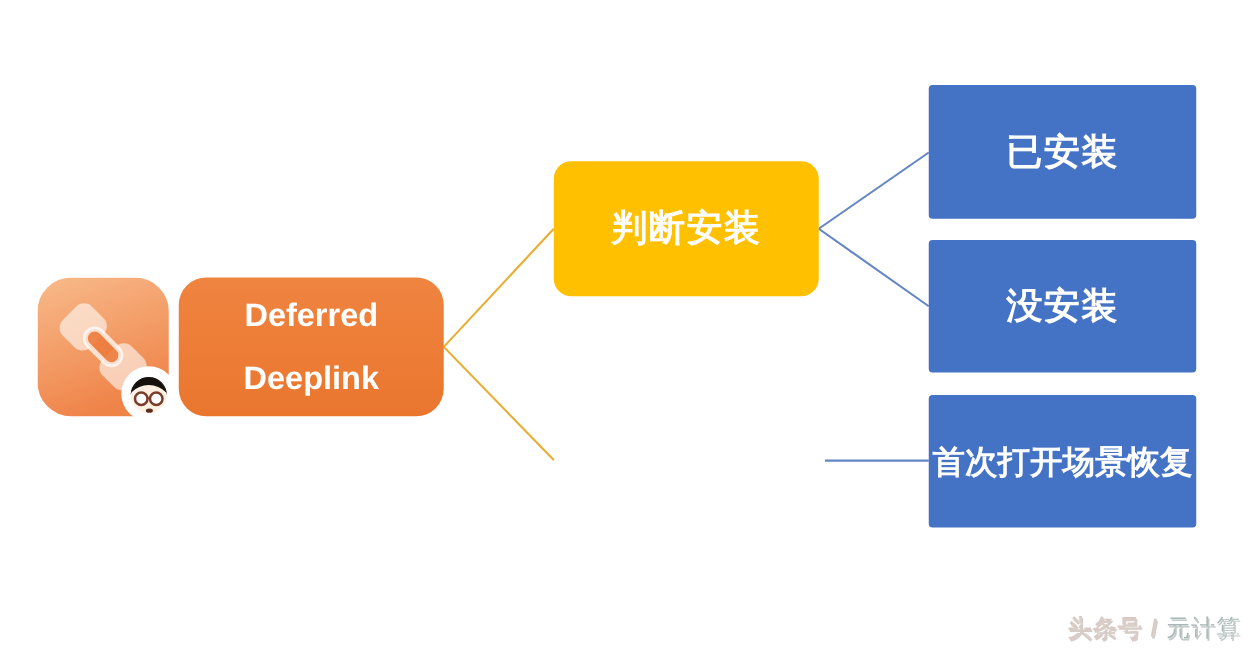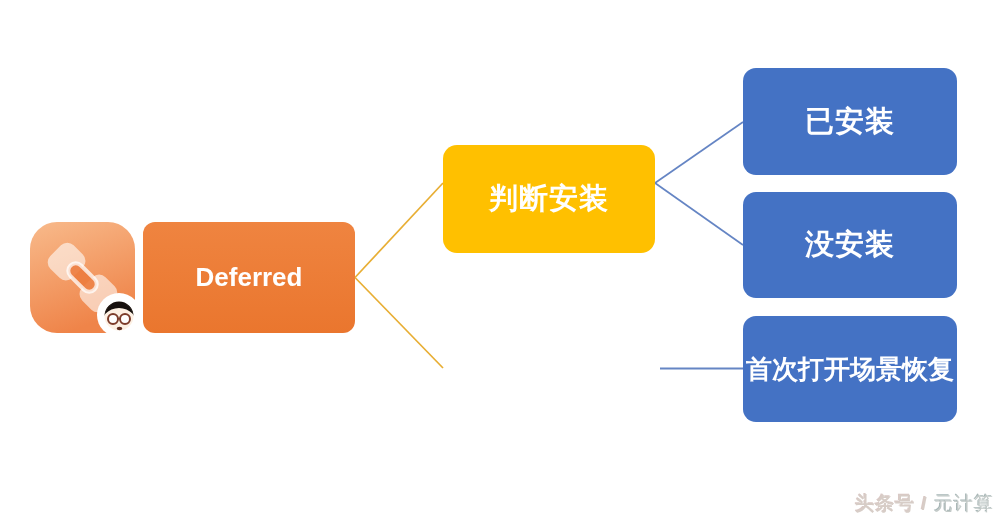--- a/index.html
+++ b/index.html
@@ -12,33 +12,33 @@
   }
   .node{
     position:absolute;
     display:flex;align-items:center;justify-content:center;
     color:#ffffff;font-weight:bold;text-align:center;
     box-sizing:border-box;
   }
   .root-node{
     left:143px;top:222px;width:212px;height:111px;
     background:linear-gradient(180deg,#EF8440 0%,#EA762E 100%);
-    border-radius:12px;
+    border-radius:22px;
     flex-direction:column;justify-content:space-around;
     padding:6px 0;
     font-size:26px;
   }
   .branch-node{
     background:#FFC000;border-radius:14px;
-    width:212px;height:108px;font-size:29px;letter-spacing:1px;margin-top:16px;
+    width:212px;height:108px;font-size:29px;letter-spacing:1px;
   }
   .branch-1{left:443px;top:129px;}
   .branch-2{left:443px;top:315px;height:106px;}
   .leaf-node{
-    background:#4472C4;border-radius:13px;
+    background:#4472C4;border-radius:3px;
     width:214px;height:107px;font-size:29px;letter-spacing:1px;
   }
   .leaf-1{left:743px;top:68px;}
   .leaf-2{left:743px;top:192px;height:106px;font-family:Liberation Serif, serif;}
   .leaf-3{left:743px;top:316px;height:106px;font-size:26px;letter-spacing:0;padding:0 2px;justify-content:center;}
   .connector-layer{
     position:absolute;left:0;top:0;width:1000px;height:520px;
     pointer-events:none;
   }
   .app-icon-wrap{position:absolute;left:30px;top:222px;width:120px;height:122px;}
@@ -94,20 +94,21 @@
         <circle cx="83" cy="97" r="5" fill="rgba(255,255,255,0.9)" stroke="#7c3c2a" stroke-width="2"></circle>
         <circle cx="95" cy="97" r="5" fill="rgba(255,255,255,0.9)" stroke="#7c3c2a" stroke-width="2"></circle>
         <line x1="88" y1="96.5" x2="90" y2="96.5" stroke="#7c3c2a" stroke-width="1.6"></line>
         <ellipse cx="89.5" cy="106.5" rx="2.8" ry="1.7" fill="#5f2d1f"></ellipse>
       </g>
     </svg>
   </div>
 
   <div class="node root-node">
     <span>Deferred</span>
+    <span>Deeplink</span>
   </div>
 
   <div class="node branch-node branch-1">
     <span>判断安装</span>
   </div>
 
   <div class="node leaf-node leaf-1">
     <span>已安装</span>
   </div>
   <div class="node leaf-node leaf-2">

